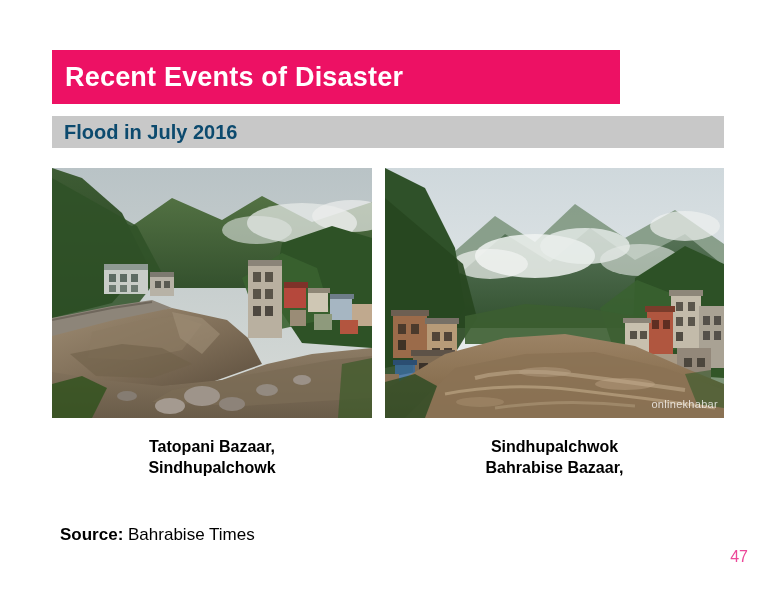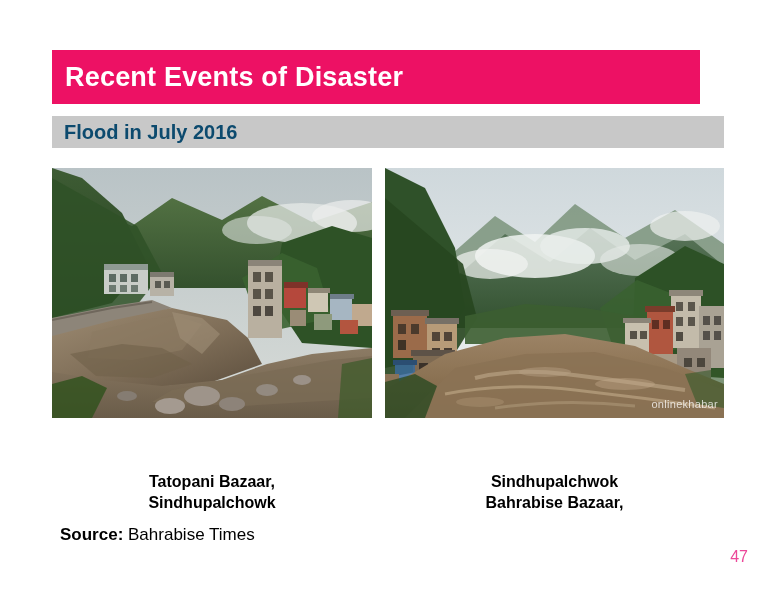--- a/index.html
+++ b/index.html
@@ -16,21 +16,21 @@
   .slide {
     position: relative;
     width: 776px;
     height: 600px;
     background: #ffffff;
   }
   .title-bar {
     position: absolute;
     left: 52px;
     top: 50px;
-    width: 648px;
+    width: 568px;
     height: 54px;
     background: #ED1164;
     display: flex;
     align-items: center;
   }
   .title-text {
     color: #ffffff;
     font-size: 27px;
     font-weight: bold;
     padding-left: 13px;
@@ -75,21 +75,20 @@
     height: 100%;
   }
 
   .caption {
     position: absolute;
     text-align: center;
     font-size: 16px;
     font-weight: bold;
     color: #000000;
     line-height: 1.3;
-    margin-top: 35px;
   }
   .caption-left {
     left: 52px;
     top: 437px;
     width: 320px;
   }
   .caption-right {
     left: 385px;
     top: 437px;
     width: 339px;

